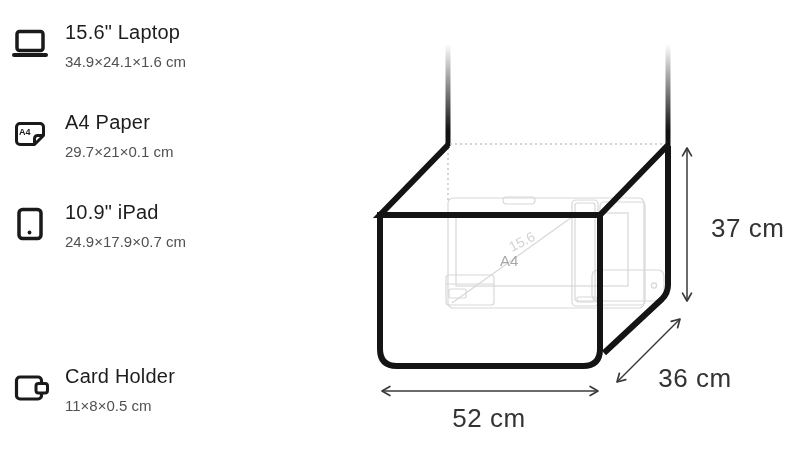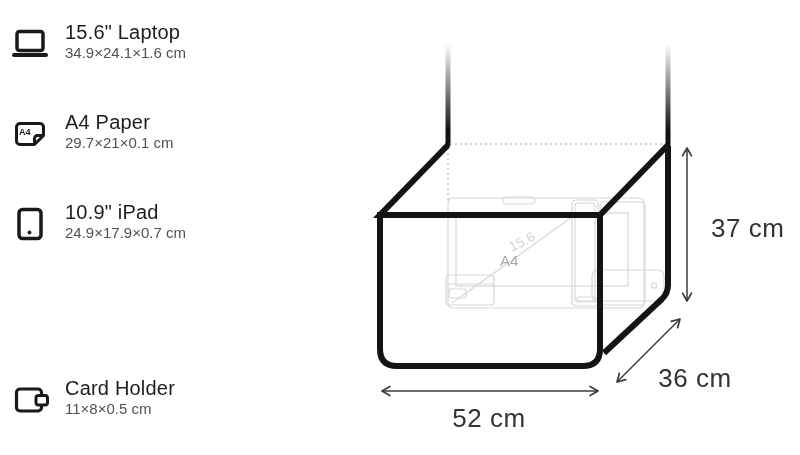--- a/index.html
+++ b/index.html
@@ -9,21 +9,21 @@
   }
   .stage{position:relative;width:800px;height:455px;background:#fff;}
   
   .legend{position:absolute;left:0;top:0;width:300px;height:455px;}
   .item{position:absolute;left:10px;display:flex;gap:15px;align-items:flex-start;}
   .item .ic{flex:0 0 40px;width:40px;height:40px;margin-top:4px;}
   .item .title{
     font-size:20px;line-height:24px;color:#1d1d1f;letter-spacing:.2px;white-space:nowrap;
   }
   .item .dims{
-    font-size:15px;line-height:18px;color:#515154;white-space:nowrap;
+    font-size:15px;line-height:18px;color:#515154;margin-top:9px;white-space:nowrap;
   }
   
   .bag{position:absolute;left:0;top:0;}
   .bag .outline{stroke:#141414;stroke-width:6;fill:none;}
   .bag .dotted{stroke:#c3c3c3;stroke-width:1.4;fill:none;stroke-dasharray:2 3;}
   .bag .ghost{stroke:#d7d7d7;stroke-width:1.2;fill:none;}
   .bag .dim-line{stroke:#3a3a3a;stroke-width:1.5;fill:none;}
   .bag .dim-text{fill:#333333;font-size:26px;letter-spacing:.5px;}
   .bag .ghost-text{fill:#a8a8a8;font-size:15px;}
   .bag .ghost-text-light{fill:#d2d2d2;font-size:14px;}
@@ -65,21 +65,21 @@
         <rect class="icon-stroke" x="9" y="5.5" width="22" height="29" rx="3.5" stroke-width="3.5"></rect>
         <circle class="icon-fill" cx="19.5" cy="28.5" r="1.9"></circle>
       </svg>
       <div class="txt">
         <div class="title">10.9" iPad</div>
         <div class="dims">24.9×17.9×0.7 cm</div>
       </div>
     </div>
 
 
-    <div class="item" style="top:376px">
+    <div class="item" style="top:364px">
       <svg class="ic" viewBox="0 0 40 40">
         <rect class="icon-stroke" x="6.5" y="9" width="25" height="22" rx="3.5" stroke-width="3.2"></rect>
         <rect x="26" y="15.5" width="11.5" height="9.5" rx="2.5" fill="#ffffff" stroke="#1a1a1a" stroke-width="3"></rect>
       </svg>
       <div class="txt">
         <div class="title">Card Holder</div>
         <div class="dims">11×8×0.5 cm</div>
       </div>
     </div>
 

